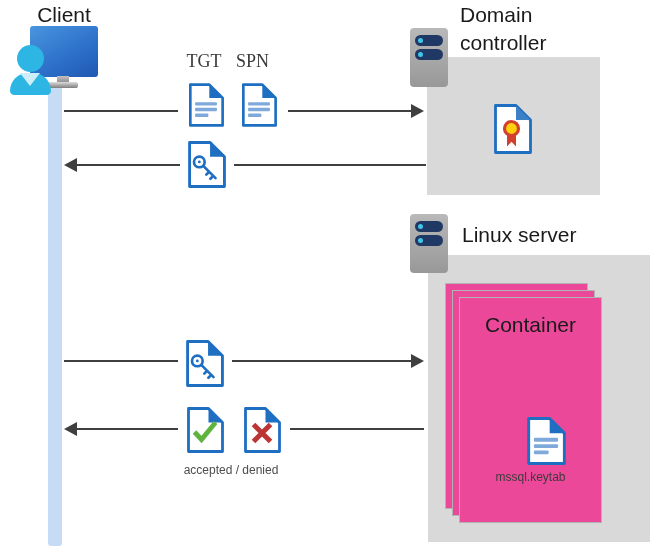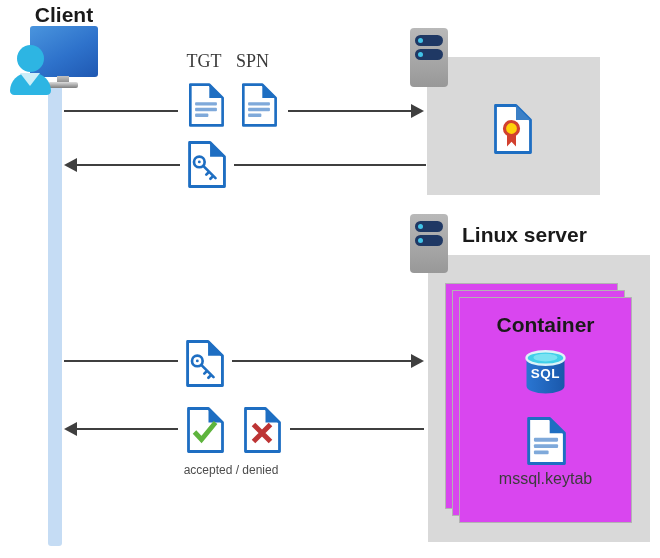--- a/index.html
+++ b/index.html
@@ -1,21 +1,21 @@
 <!DOCTYPE html>
 <html><head>
 <meta charset="utf-8">
 <style>
   html,body{margin:0;padding:0;background:#fff;}
   #canvas{
     position:relative;width:660px;height:558px;background:#ffffff;
     font-family:"Liberation Sans", sans-serif;overflow:hidden;
   }
   .abs{position:absolute;}
-  .heading{font-weight:bold;color:#1a1a1a;font-size:21px;line-height:28px;}
+  .heading{font-weight:normal;color:#1a1a1a;font-size:21px;line-height:28px;}
   .small-label{color:#3a3a3a;font-size:18px;font-family:Liberation Serif, serif;}
   .gray-box{background:#d9d9d9;}
   
   #lifeline{left:48px;top:87px;width:14px;height:459px;background:#c5dcf4;border-radius:0 0 3px 3px;}
   
   #monitor{left:30px;top:26px;width:68px;height:51px;border-radius:3px;
     background:linear-gradient(150deg,#4a95de 0%,#2e72cb 55%,#1f58b2 100%);}
   #stand-post{left:57px;top:76px;width:12px;height:7px;background:linear-gradient(180deg,#c2c2c2,#8a8a8a);}
   #stand-base{left:48px;top:82px;width:30px;height:6px;border-radius:2px;background:linear-gradient(180deg,#dcdcdc,#7e7e7e);}
   #person-head{left:17px;top:45px;width:27px;height:27px;border-radius:50%;background:#2db5e3;}
@@ -37,29 +37,29 @@
   .server-dot{position:absolute;left:3px;top:3px;width:5px;height:5px;border-radius:50%;background:#42c4e8;}
   #dc-server{left:410px;top:28px;}
   #linux-server-icon{left:410px;top:214px;}
   
   #dc-box{left:427px;top:57px;width:173px;height:138px;}
   #dc-title{left:460px;top:1px;width:140px;}
   #cert-doc{left:492px;top:103px;}
   
   #linux-box{left:428px;top:255px;width:222px;height:287px;}
   #linux-title{left:462px;top:221px;width:190px;}
-  .card{width:173px;height:226px;background:#d946ef;border:1px solid #b3b3b3;box-sizing:border-box;}
+  .card{width:143px;height:226px;background:#ec4899;border:1px solid #b3b3b3;box-sizing:border-box;}
   #card-back{left:445px;top:283px;}
   #card-mid{left:452px;top:290px;}
   #card-front{left:459px;top:297px;}
   #container-title{left:0;top:13px;width:100%;text-align:center;}
   #sql-icon{left:64px;top:51px;width:43px;height:47px;}
   #sql-badge{left:0;top:17px;width:100%;text-align:center;color:#fff;font-weight:bold;font-size:13.5px;letter-spacing:0.5px;}
   #keytab-doc{left:65px;top:117px;}
-  #keytab-label{left:0;top:172px;width:100%;text-align:center;font-size:16px;color:#3c3c3c;}
+  #keytab-label{left:0;top:172px;width:100%;text-align:center;font-size:12px;color:#3c3c3c;}
 </style>
 </head>
 <body>
 
 <svg width="0" height="0" style="position:absolute" aria-hidden="true">
   <defs>
     <linearGradient id="sqlg" x1="0" y1="0" x2="1" y2="0">
       <stop offset="0" stop-color="#2a76d2"></stop>
         <stop offset="1" stop-color="#1a58ab"></stop>
     </linearGradient>
@@ -134,20 +134,21 @@
 
   <div class="abs gray-box" id="dc-box"></div>
   <div class="abs server-icon" id="dc-server">
     <span class="server-bar" style="top:7px">
         <span class="server-dot"></span>
       </span>
     <span class="server-bar" style="top:21px">
         <span class="server-dot"></span>
       </span>
   </div>
+  <div class="abs heading" id="dc-title">Domain controller</div>
   <svg class="abs" id="cert-doc" width="42" height="52">
       <use href="#doc-cert"></use>
     </svg>
 
   <div class="abs hline" style="left:64px;top:360px;width:114px;"></div>
   <div class="abs hline" style="left:232px;top:360px;width:179px;"></div>
   <div class="abs head-right" style="left:411px;top:354px;"></div>
   <svg class="abs" style="left:184px;top:338px" width="41" height="51">
       <use href="#doc-key"></use>
     </svg>
@@ -171,25 +172,19 @@
     <span class="server-bar" style="top:21px">
         <span class="server-dot"></span>
       </span>
   </div>
   <div class="abs heading" id="linux-title">Linux server</div>
 
   <div class="abs card" id="card-back"></div>
   <div class="abs card" id="card-mid"></div>
   <div class="abs card" id="card-front">
     <div class="abs heading" id="container-title">Container</div>
-    <div class="abs" id="sql-icon">
-      <svg width="43" height="47" style="position:absolute;left:0;top:0">
-          <use href="#sql-cyl"></use>
-        </svg>
-      <span class="abs" id="sql-badge">SQL</span>
-    </div>
     <svg class="abs" id="keytab-doc" width="42" height="52">
         <use href="#doc-lines" width="42" height="52"></use>
       </svg>
     <div class="abs" id="keytab-label">mssql.keytab</div>
   </div>
 
 </div>
 
 </body></html>

